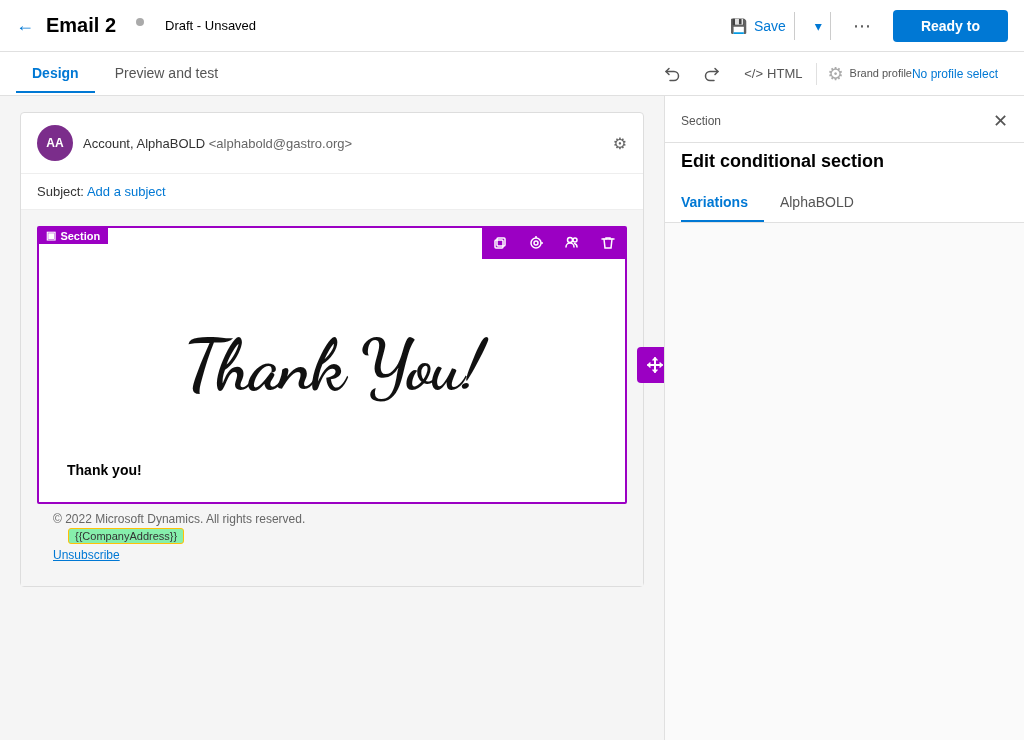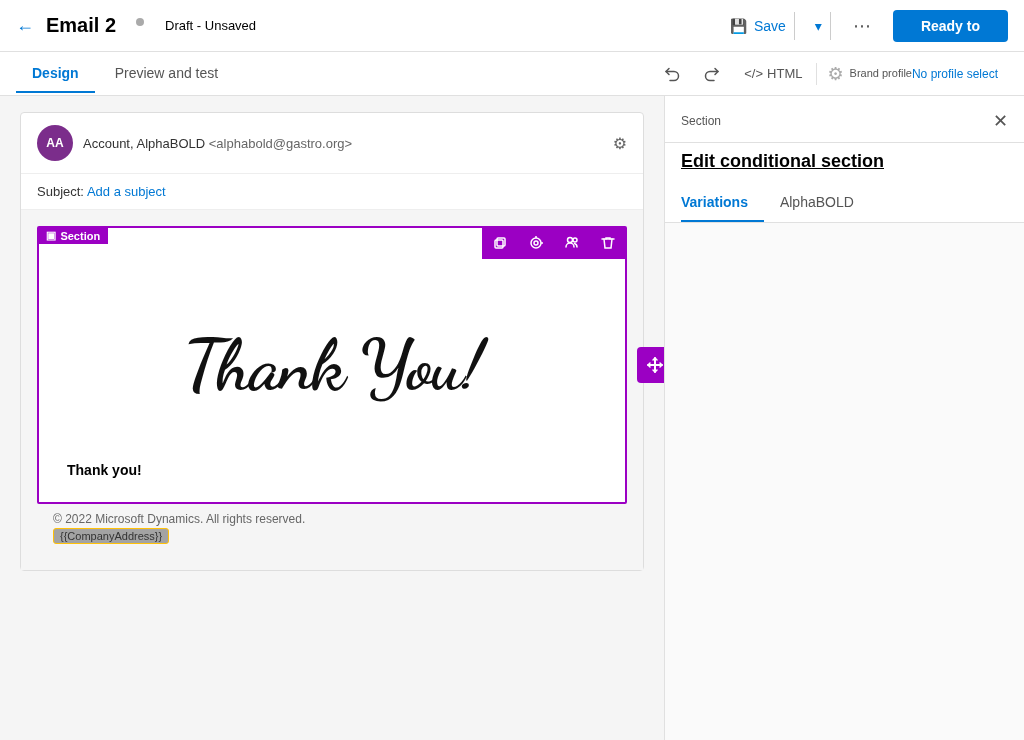--- a/index.html
+++ b/index.html
@@ -314,27 +314,27 @@
     
     .email-footer {
       padding: 8px 16px;
       text-align: left;
       background: #f5f5f5;
       font-size: 12px;
       color: #666;
     }
     .company-address-tag {
       display: inline-block;
-      background: #a3a3a3;
+      background: #86efac;
       border: 1px solid #ffc107;
       color: #333;
       padding: 1px 6px;
       border-radius: 3px;
       font-size: 11px;
-      margin: 2px 0;
+      margin: 2px 15px;
     }
     .unsubscribe-link {
       color: #0078d4;
       text-decoration: underline;
       cursor: pointer;
       display: block;
       margin-top: 2px;
     }
 
     
@@ -360,21 +360,20 @@
     }
     .right-panel-section-label {
       font-size: 12px;
       color: #555;
     }
     .right-panel-main-title {
       font-size: 18px;
       font-weight: 600;
       color: #000;
       padding: 8px 16px 12px;
-      text-decoration: underline;
     }
     .close-panel-btn {
       background: none;
       border: none;
       cursor: pointer;
       color: #555;
       font-size: 18px;
     }
     .panel-tabs {
       display: flex;
@@ -523,20 +522,21 @@
             <svg width="18" height="18" viewBox="0 0 18 18" fill="none">
                 <path d="M9 2v14M2 9h14" stroke="white" stroke-width="2" stroke-linecap="round"></path>
                 <path d="M9 2L7 4M9 2l2 2M9 16l-2-2M9 16l2-2M2 9l2-2M2 9l2 2M16 9l-2-2M16 9l-2 2" stroke="white" stroke-width="1.5" stroke-linecap="round"></path>
               </svg>
           </div>
         </div>
 
         <div class="email-footer">
           <div>© 2022 Microsoft Dynamics. All rights reserved.</div>
           <span class="company-address-tag">{{CompanyAddress}}</span>
+          <a class="unsubscribe-link">Unsubscribe</a>
         </div>
 
       </div>
     </div>
   </div>
 
   <div class="right-panel">
     <div class="right-panel-header">
       <div class="right-panel-title-row">
         <span class="right-panel-section-label">Section</span>

